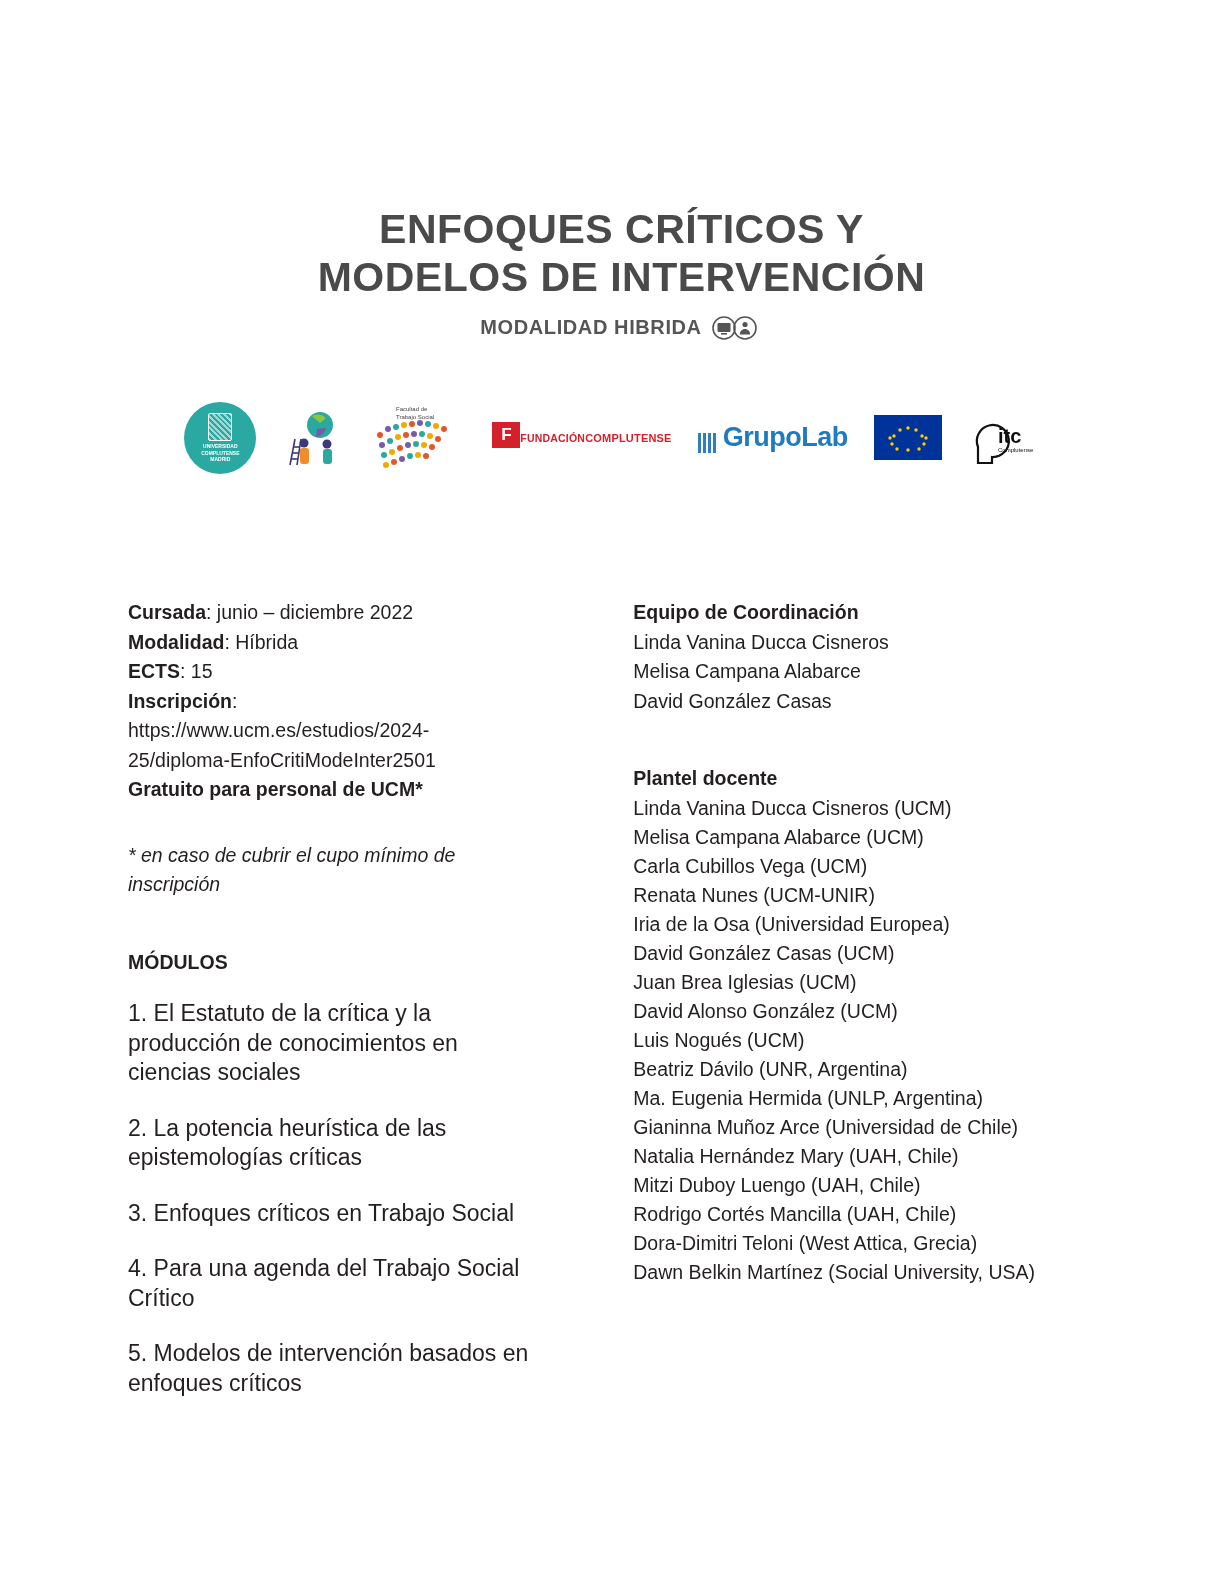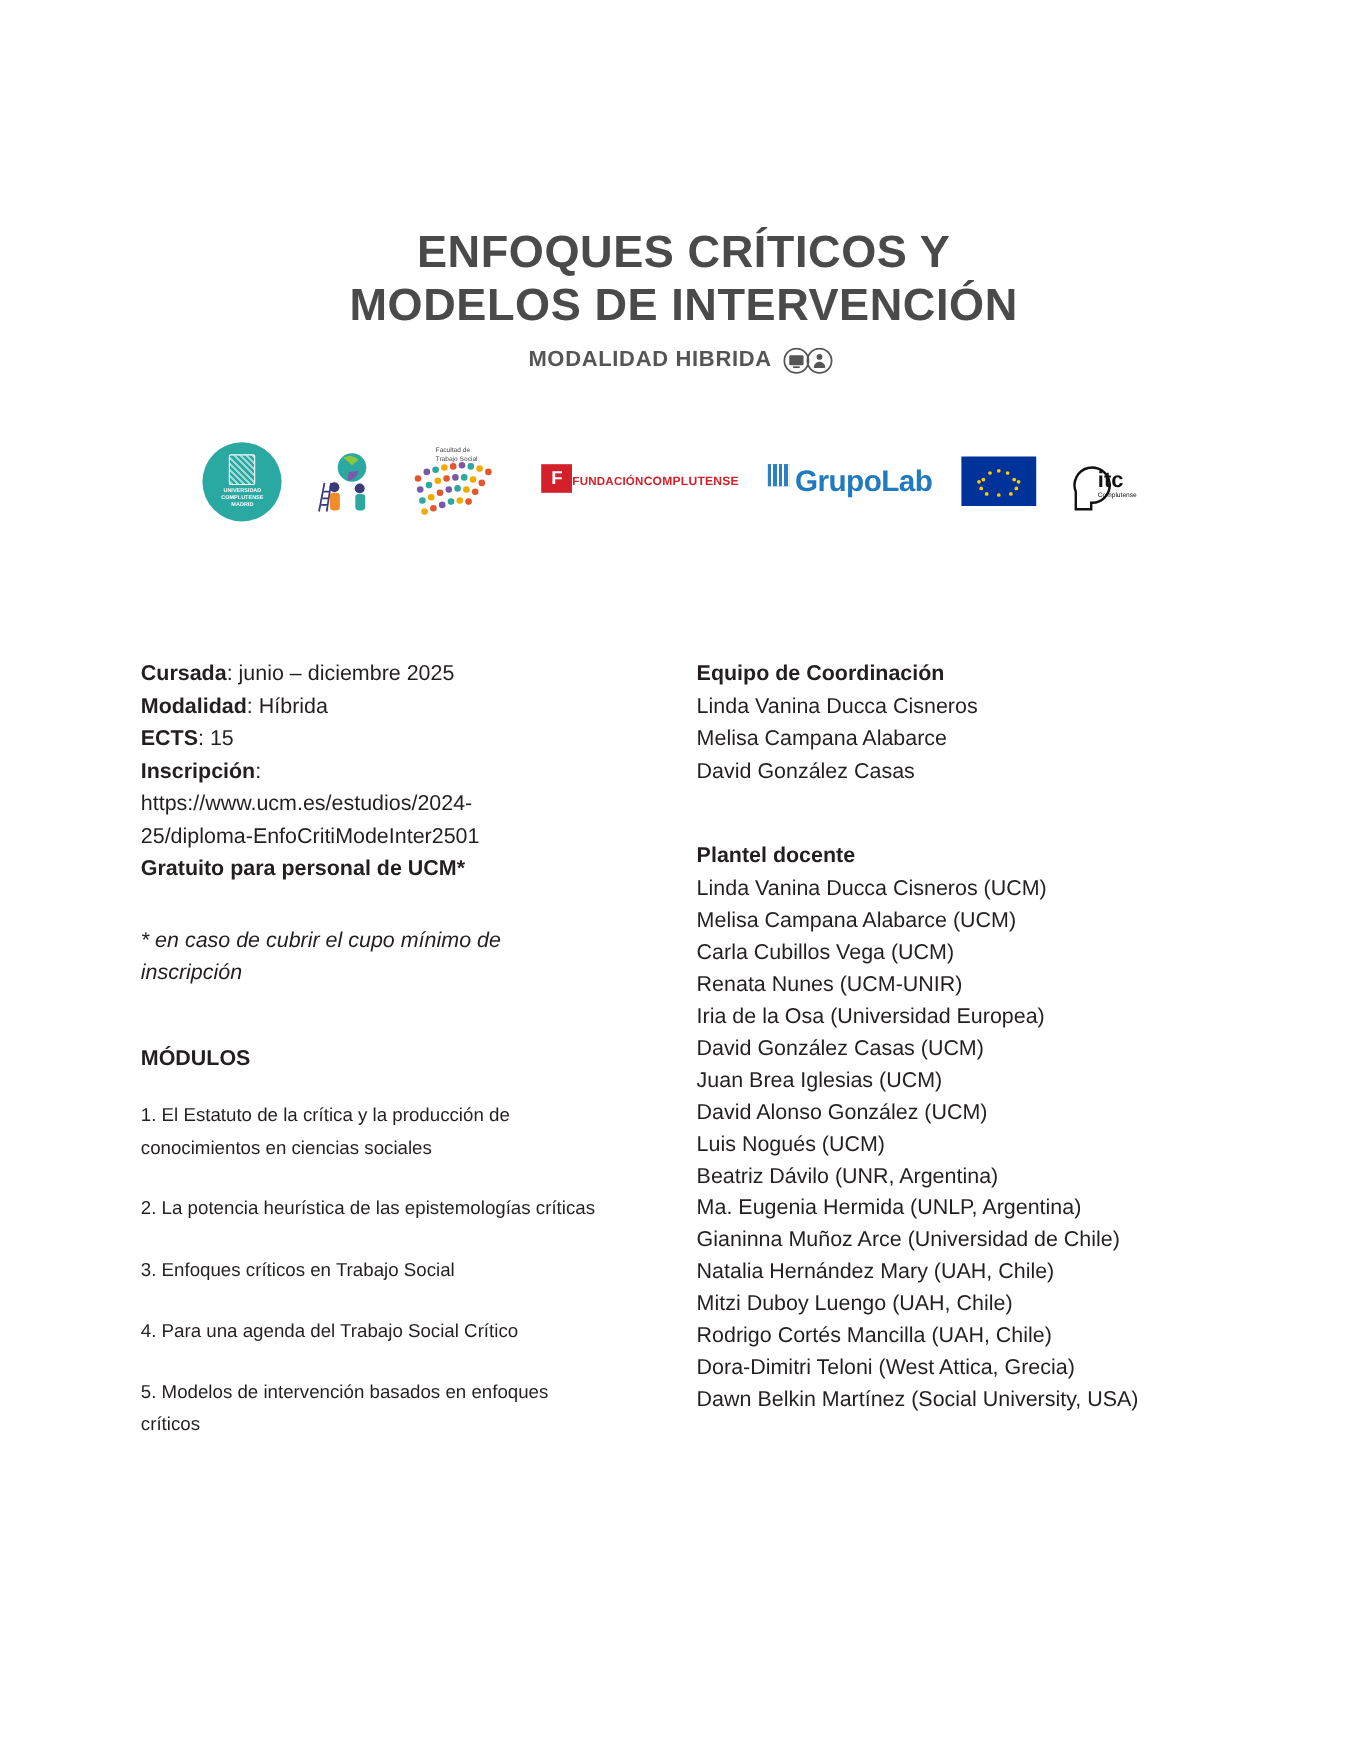--- a/index.html
+++ b/index.html
@@ -94,21 +94,21 @@
     color: #fff;
     font-weight: bold;
     font-size: 17px;
     display: flex; align-items: center; justify-content: center;
     margin: 0 auto 5px auto;
   }
   .fund-t1 { font-size: 10.5px; font-weight: bold; color: #d4202a; letter-spacing: .2px; }
   .fund-t2 { font-size: 11px; font-weight: bold; color: #d4202a; letter-spacing: .2px; }
 
   .grupolab {
-    display: flex; align-items: flex-start; gap: 5px;
+    display: flex; align-items: flex-end; gap: 5px;
   }
   .grupolab .gl-mark {
     width: 20px; height: 20px;
     background:
       repeating-linear-gradient(90deg,#2e7fc1 0 3px, #ffffff 3px 5px),
       #2e7fc1;
   }
   .grupolab .gl-text {
     font-size: 27px; font-weight: bold; color: #1f7abf; letter-spacing: -.5px;
   }
@@ -147,21 +147,21 @@
   .gap-sm { height: 22px; }
   .gap-md { height: 36px; }
   .gap-lg { height: 48px; }
 
   .heading {
     font-size: 19.5px;
     font-weight: bold;
     line-height: 29.5px;
   }
   .module {
-    font-size: 17px;
+    font-size: 23px;
     line-height: 29.5px;
     margin-bottom: 26px;
   }
   .person {
     font-size: 19.5px;
     line-height: 29px;
   }
   .person .affil { }
 </style>
 </head>
@@ -299,21 +299,21 @@
         <text x="30" y="45" font-family="Liberation Sans, sans-serif" font-size="6" fill="#111">Complutense</text>
       </svg>
     </div>
 
   </div>
 
   <div class="content">
 
     <div class="col-left">
       <div class="line">
-        <b>Cursada</b><span>: junio – diciembre 2025</span>
+        <b>Cursada</b><span>: junio – diciembre 2022</span>
       </div>
       <div class="line">
         <b>Modalidad</b><span>: Híbrida</span>
       </div>
       <div class="line">
         <b>ECTS</b><span>: 15</span>
       </div>
       <div class="line">
         <b>Inscripción</b><span>:</span>
       </div>

